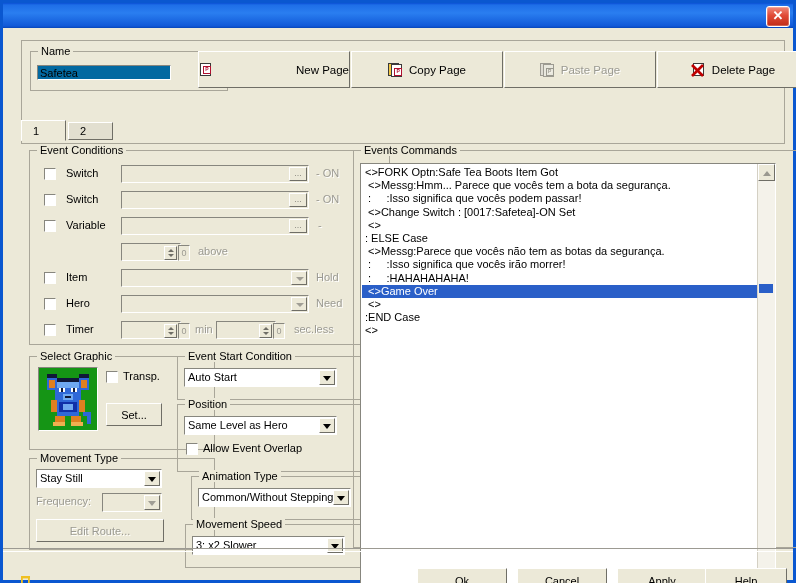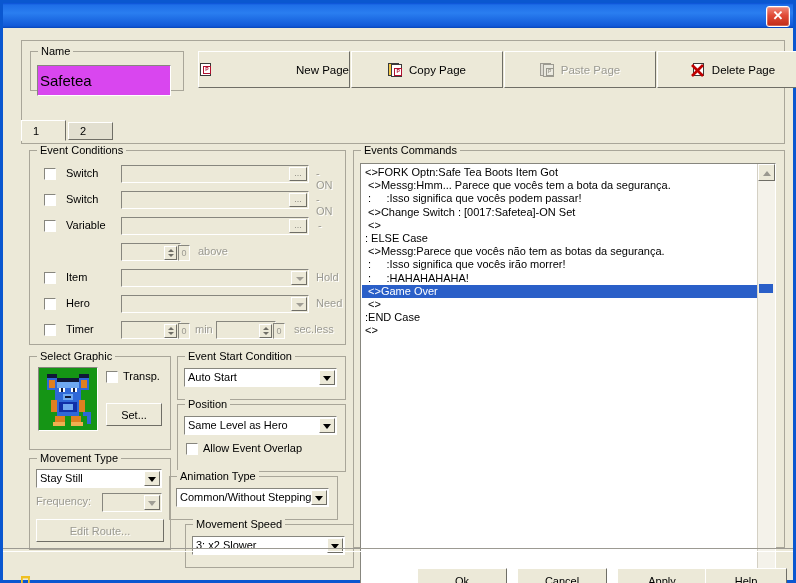--- a/index.html
+++ b/index.html
@@ -44,34 +44,34 @@
   #client{
     position:absolute;left:0;top:25px;right:0;bottom:0;
     background:#ece9d8;
   }
   .raised{
     background:#ece9d8;
     border:1px solid;border-color:#fff #6f6e66 #6f6e66 #fff;
   }
 
   
-  .group{position:absolute;border:1px solid #a9a699;border-top-color:#a9a699;}
+  .group{position:absolute;border:1px solid #a9a699;border-top-color:#a9a699;padding-left:44px;}
   .group>.gl{
     position:absolute;top:-7px;left:7px;background:#ece9d8;
     padding:0 3px;font-size:11px;color:#000;white-space:nowrap;
   }
 
   
   #panelTop{position:absolute;left:18px;top:12px;width:762px;height:102px;
     border:1px solid #a9a699;}
   #nameGroup{left:8px;top:10px;width:152px;height:38px;}
   #nameInput{
-    position:absolute;left:6px;top:13px;width:134px;height:31px;
+    position:absolute;left:6px;top:13px;width:134px;height:15px;
     border:1px solid;border-color:#87867e #fff #fff #87867e;
-    background:#d946ef;font-size:15px;padding:1px 2px;box-sizing:border-box;
+    background:#0369a1;font-size:11px;padding:1px 2px;box-sizing:border-box;
     font-family:"Liberation Sans",sans-serif;outline:none;
   }
 
   .pagebtn{
     position:absolute;top:10px;height:35px;
     display:flex;align-items:center;justify-content:center;gap:7px;
     font-size:11.5px;cursor:pointer;user-select:none;
   }
   .pagebtn.dis{color:#9b9a92;text-shadow:1px 1px 0 #fff;cursor:default;}
 
@@ -185,21 +185,21 @@
   #freqLab{position:absolute;left:6px;top:36px;font-size:11px;color:#9b9a92;text-shadow:1px 1px 0 #fff;}
   #editRoute{
     position:absolute;left:6px;top:60px;width:126px;height:21px;
     display:flex;align-items:center;justify-content:center;font-size:11px;
     color:#9b9a92;text-shadow:1px 1px 0 #fff;
   }
 
   
   #startGroup{left:174px;top:328px;width:167px;height:42px;}
   #posGroup{left:174px;top:376px;width:167px;height:66px;}
-  #animGroup{left:166px;top:448px;width:167px;height:42px;}
+  #animGroup{left:188px;top:448px;width:167px;height:42px;}
   #speedGroup{left:182px;top:496px;width:167px;height:42px;}
   #ovlCb{position:absolute;left:8px;top:38px;width:12px;height:12px;
     border:1px solid;border-color:#87867e #fff #fff #87867e;background:#fff;cursor:pointer;box-sizing:border-box;}
   #ovlLab{position:absolute;left:25px;top:37px;font-size:11px;}
 
   
   #cmdGroup{left:350px;top:122px;width:430px;height:396px;}
   #cmdBox{
     position:absolute;left:6px;top:12px;width:416px;height:462px;
     background:#fff;box-sizing:border-box;

